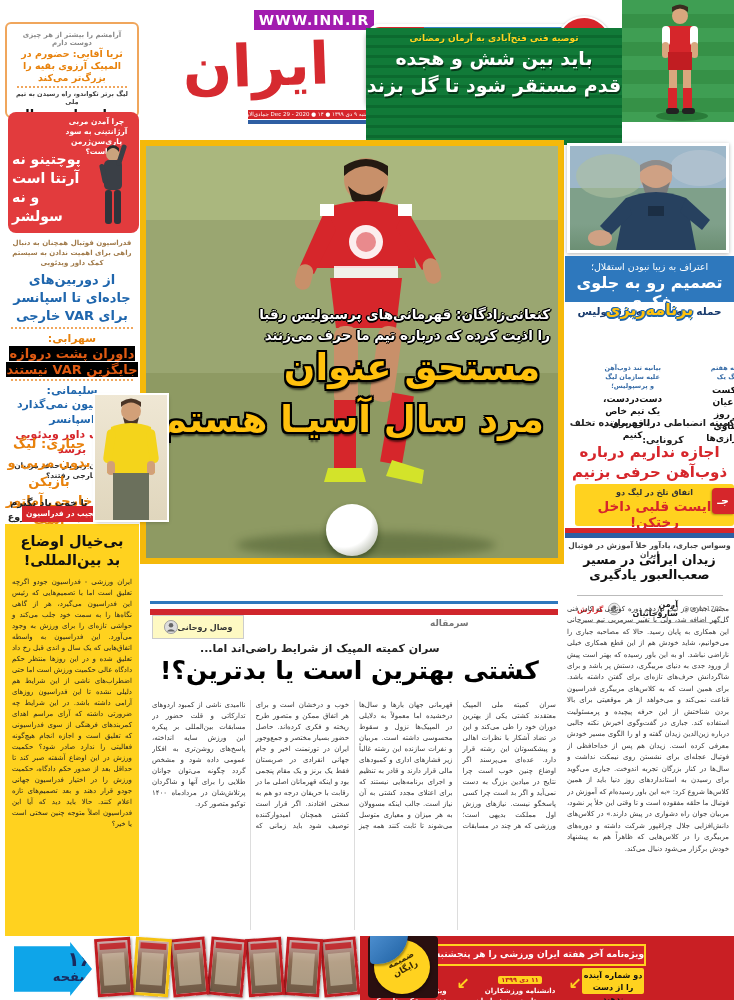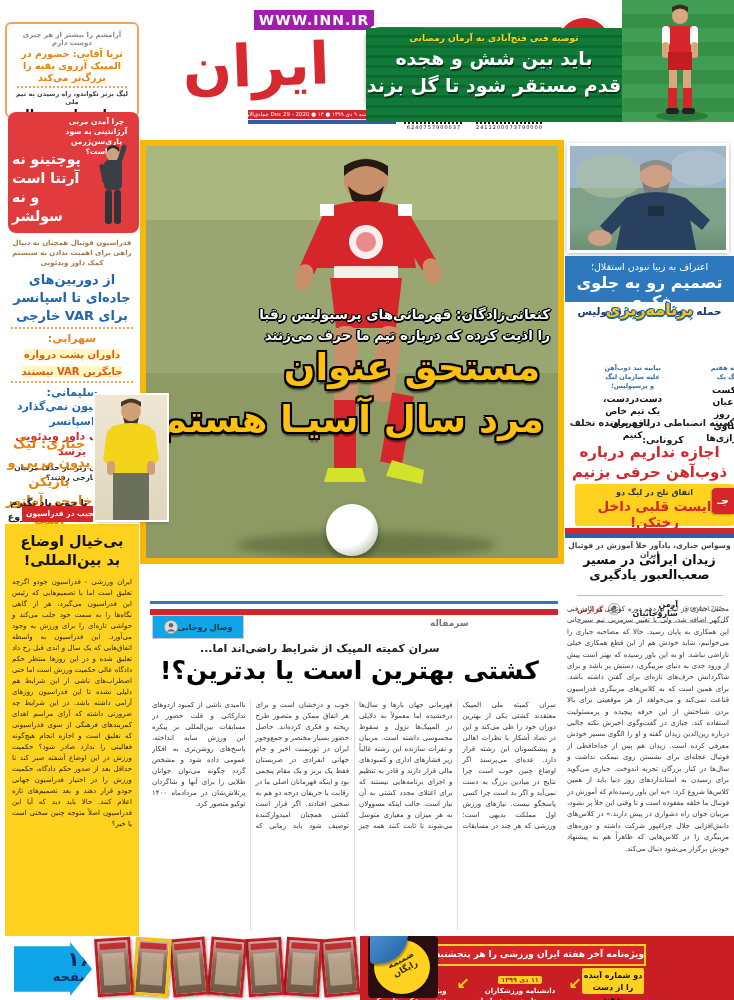--- a/index.html
+++ b/index.html
@@ -39,21 +39,21 @@
 
   
   .psg{left:8px;top:112px;width:131px;height:121px;background:#e23b3d;border-radius:8px;overflow:hidden;}
   .psg-kicker{position:absolute;right:5px;top:5px;width:75px;font-size:7.5px;color:#fff;font-weight:bold;
               line-height:10px;text-align:center;}
   .psg-head{position:absolute;left:4px;top:38px;width:72px;font-size:14px;color:#fff;font-weight:bold;
             line-height:19px;text-align:left;}
   .psg-fig{position:absolute;right:2px;top:28px;}
 
   
-  .green-banner{left:366px;top:28px;width:256px;height:94px;
+  .green-banner{left:366px;top:28px;width:256px;height:117px;
      background:repeating-linear-gradient(180deg,#117a38 0 7px,#0c6a2f 7px 10px);
      text-align:center;overflow:hidden;}
   .gb-kicker{color:#ffd21f;font-size:9px;font-weight:bold;margin-top:5px;text-shadow:1px 1px 0 #063;}
   .gb-head{color:#fff;font-weight:bold;font-size:19px;line-height:24px;margin-top:3px;
            text-shadow:1px 2px 0 rgba(0,0,0,.55);}
   .top-player-photo{left:622px;top:0;width:112px;height:122px;
      background:repeating-linear-gradient(180deg,#3f9e53 0 14px,#369147 14px 28px);overflow:hidden;}
 
   
   .main-img{left:140px;top:140px;width:424px;height:424px;border:6px solid #f5b90a;box-sizing:border-box;
@@ -69,21 +69,21 @@
         background:radial-gradient(circle at 35% 30%,#fff 0 55%,#cfd2c9 75%,#9aa08d 100%);
         box-shadow:0 4px 6px rgba(20,40,10,.45);}
   .pshadow{position:absolute;left:90px;bottom:0;width:260px;height:26px;border-radius:50%;
         background:rgba(40,60,20,.35);filter:blur(4px);}
 
   
   .left-col{left:5px;top:238px;width:134px;text-align:center;}
   .var-intro{font-size:7px;color:#a07a4a;font-weight:bold;line-height:10px;}
   .var-head{font-size:13px;color:#1f66ad;font-weight:bold;line-height:18px;margin-top:3px;}
   .q-name-o{font-size:11px;color:#e8820c;font-weight:bold;margin-top:3px;}
-  .q-o{font-size:10px;color:#e05a12;font-weight:bold;line-height:15px;background:#fef9c3;display:inline;box-decoration-break:clone;}
+  .q-o{font-size:13px;color:#e05a12;font-weight:bold;line-height:15px;background:#000000;display:inline;box-decoration-break:clone;}
   .q-name-b{font-size:11px;color:#1f66ad;font-weight:bold;margin-top:3px;}
   .q-b{font-size:11px;color:#1f66ad;font-weight:bold;line-height:15px;}
   .q-b2{font-size:11px;color:#d6262b;font-weight:bold;line-height:15px;}
   .jab-kicker{font-size:7.5px;color:#333;font-weight:bold;line-height:10px;margin-top:4px;width:100%;}
   .jab-head{position:absolute;left:0;top:196px;width:88px;font-size:13px;color:#e8820c;font-weight:bold;line-height:19px;text-align:center;}
   .jab-sub{position:absolute;left:0;top:258px;width:88px;font-size:9.5px;color:#222;font-weight:bold;line-height:14px;text-align:center;}
   .jab-photo{left:95px;top:395px;width:72px;height:125px;background:linear-gradient(180deg,#efe7d4,#e0d6bd);
              box-shadow:0 0 0 2px #fff,1px 2px 4px rgba(0,0,0,.3);overflow:hidden;z-index:5;}
   .judo-banner{left:22px;top:506px;width:117px;height:16px;background:#d6262b;color:#fff;font-size:7.5px;
                font-weight:bold;line-height:16px;text-align:center;}
@@ -123,21 +123,21 @@
   .by-name{font-size:8px;font-weight:bold;color:#222;}
   .by-handle{font-size:6.5px;color:#777;direction:ltr;}
   .zid-body{left:567px;top:604px;width:162px;height:326px;font-size:7px;line-height:11.4px;color:#333;
             text-align:justify;overflow:hidden;}
 
   
   .ed-bar-blue{left:150px;top:601px;width:408px;height:3px;background:#2e78bd;}
   .ed-bar-red{left:150px;top:609px;width:408px;height:6px;background:#d0262c;}
   .ed-label{left:430px;top:618px;width:126px;font-size:9px;color:#777;font-weight:bold;text-align:left;}
   .ed-author{left:152px;top:615px;width:90px;height:22px;border:1px solid #ccc;display:flex;align-items:center;
-             flex-direction:row-reverse;gap:0;justify-content:center;background:#0ea5e9;}
+             flex-direction:row-reverse;gap:0;justify-content:center;background:#fef9c3;}
   .ed-author-name{font-size:8px;font-weight:bold;color:#333;}
   .ed-kicker{left:200px;top:642px;width:356px;font-size:11px;color:#222;font-weight:bold;text-align:left;}
   .ed-head{left:160px;top:656px;width:396px;font-size:25px;color:#000;font-weight:bold;text-align:left;}
   .ed-cols{left:152px;top:700px;width:404px;height:230px;column-count:4;column-gap:10px;
            column-rule:1px solid #ddd;font-size:7px;line-height:11px;color:#333;text-align:justify;overflow:hidden;}
 
   
   .pages-badge{left:14px;top:942px;width:78px;height:54px;background:#0ea5e9;
       clip-path:polygon(0 8%,72% 8%,72% 0,100% 50%,72% 100%,72% 92%,0 92%);
       color:#1a2a5e;font-weight:bold;}

